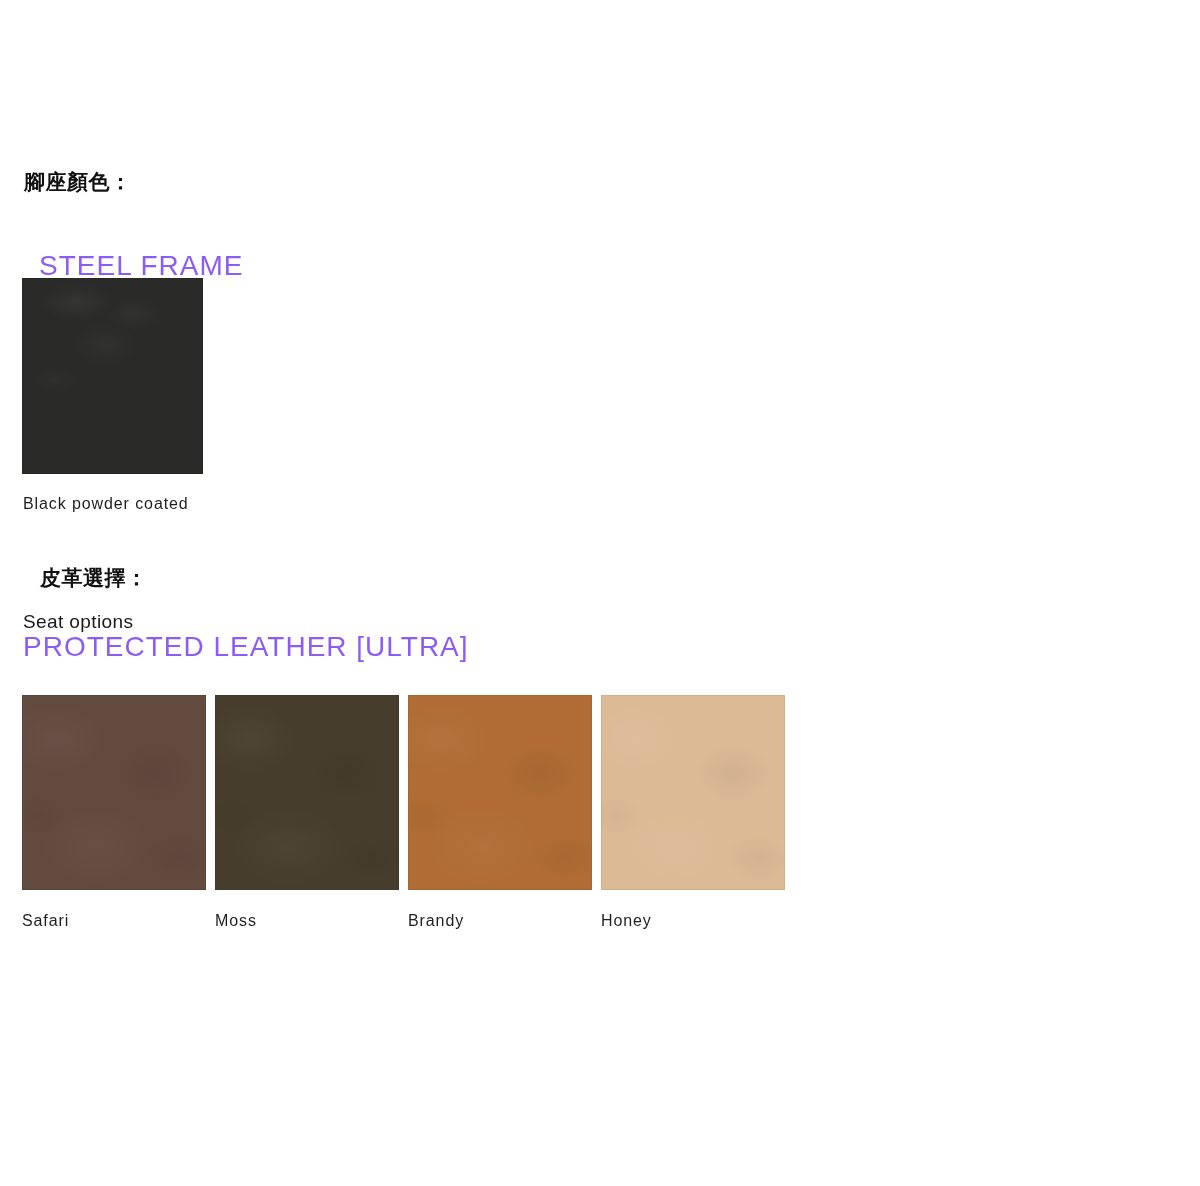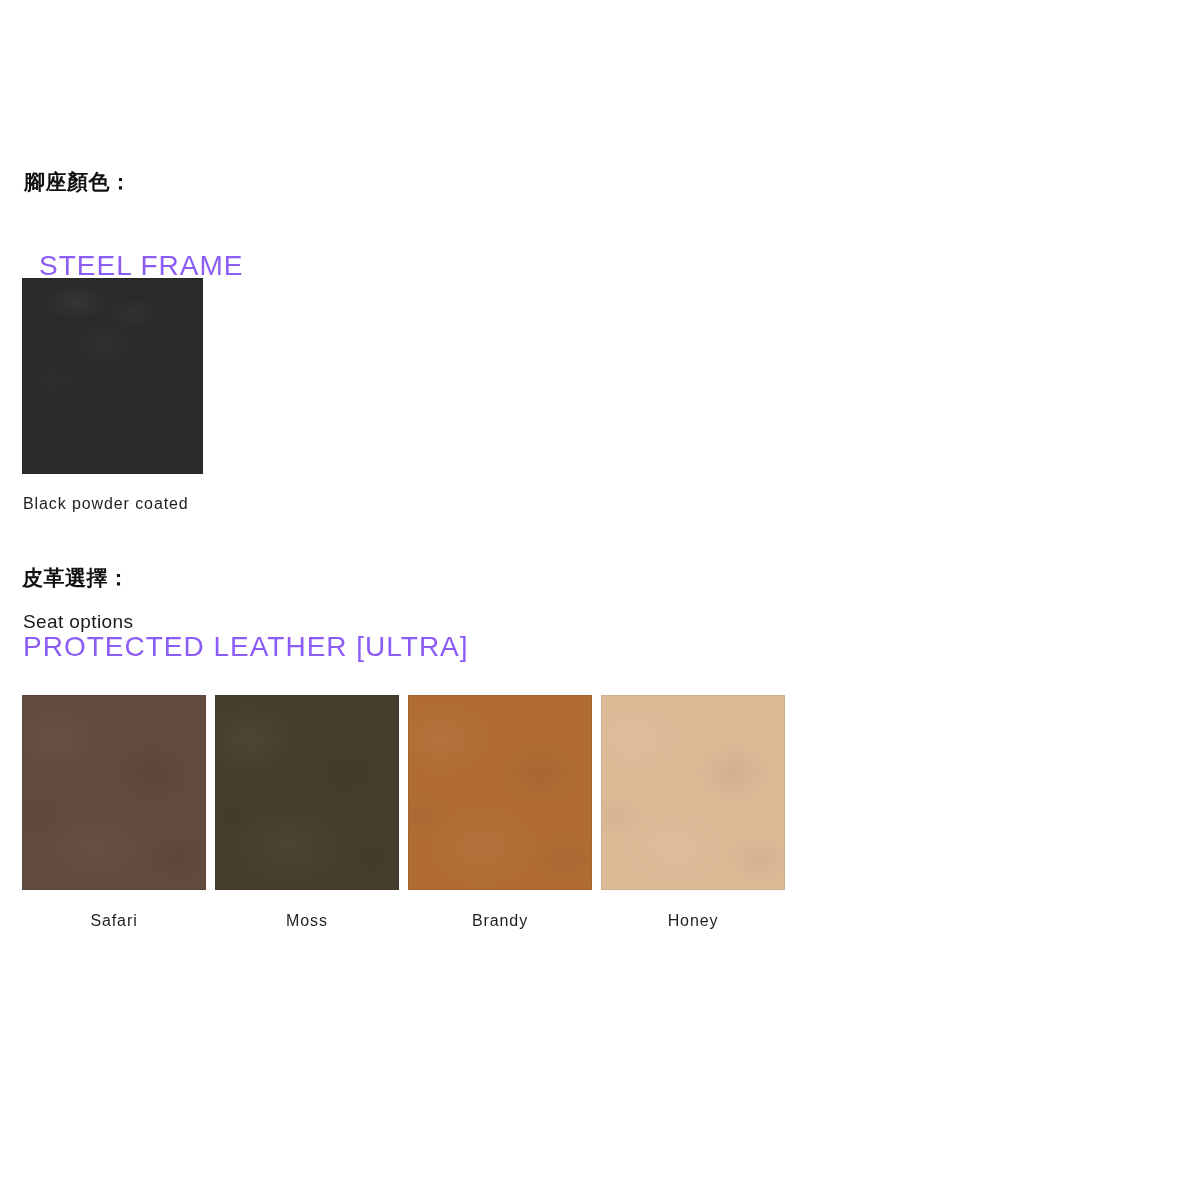--- a/index.html
+++ b/index.html
@@ -126,42 +126,41 @@
     width: 184px;
     flex: 0 0 184px;
   }
   .leather-cell .swatch {
     width: 184px;
     height: 195px;
   }
   .leather-cell .swatch-caption {
     margin-top: 21px;
     display: block;
-    text-align: center;
   }
 </style>
 </head>
 <body style="background-color: rgb(255, 255, 255);">
 
 <div class="page">
 
   <section class="section-frame">
 
     <h2 class="cjk-heading" style="position:absolute; left:24px; top:170px;">腳座顏色：</h2>
 
     <h3 class="subhead" style="position:absolute; left:23px; top:232px;">STEEL FRAME</h3>
 
     <div id="frame-swatch" class="swatch" style="background-color:#2a2a28;"></div>
 
     <span class="swatch-caption" style="position:absolute; left:23px; top:494px;">Black powder coated</span>
   </section>
 
   <section class="section-leather">
 
-    <h2 class="cjk-heading" style="position:absolute; left:22px; top:566px;">皮革選擇：</h2>
+    <h2 class="cjk-heading" style="position:absolute; left:40px; top:566px;">皮革選擇：</h2>
 
     <h3 class="subhead" style="position:absolute; left:7px; top:613px;text-align:right;">PROTECTED LEATHER [ULTRA]</h3>
 
     <h4 class="subhead-small" style="position:absolute; left:23px; top:610px;">Seat options</h4>
 
     <div class="leather-row">
 
       <div class="leather-cell">
         <div class="swatch" style="background-color:#614a3e;"></div>
         <span class="swatch-caption">Safari</span>

